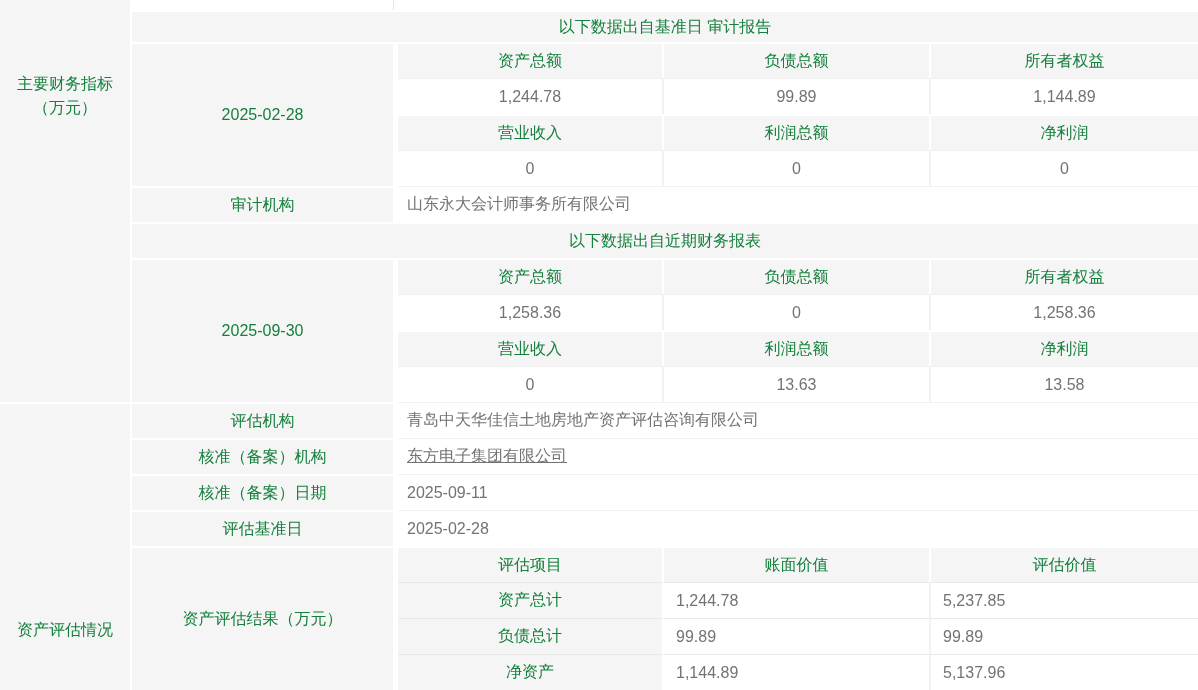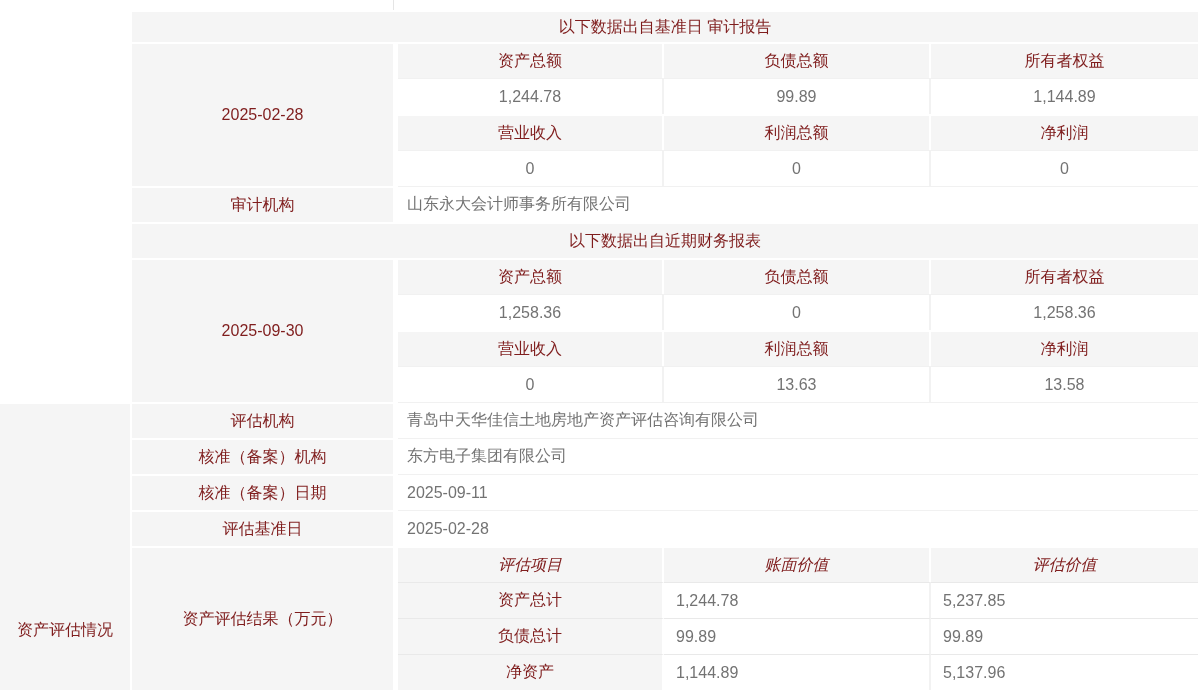--- a/index.html
+++ b/index.html
@@ -15,21 +15,21 @@
     grid-template-rows: 10px 32px repeat(18, 36px);
     overflow: hidden;
   }
 
   .cell {
     box-sizing: border-box;
     display: flex;
     align-items: center;
     justify-content: center;
     font-size: 16px;
-    color: #7f1d1d;
+    color: #15803d;
     white-space: nowrap;
     overflow: hidden;
   }
   .gray  { background: #f5f5f5; border-top: 2px solid #ffffff; }
   .white { background: #ffffff; border-top: 1px solid #f1f1f1; }
   .nt    { border-top: none; }
 
   
   .bA { border-right: 2px solid #ffffff; }   
   .bB { border-right: 5px solid #ffffff; }   
@@ -57,42 +57,46 @@
   .side-b   { grid-column: 1; grid-row: 13 / span 8; justify-content: center; }
   .r0-b     { grid-column: 2; grid-row: 1; }
   .r0-c     { grid-column: 3 / span 3; grid-row: 1; }
   .banner1  { grid-column: 2 / span 4; grid-row: 2; }
   .banner2  { grid-column: 2 / span 4; grid-row: 8; }
   .date1    { grid-column: 2; grid-row: 3 / span 4; }
   .date2    { grid-column: 2; grid-row: 9 / span 4; }
   .lab7     { grid-column: 2; grid-row: 7; }
   .wide7    { grid-column: 3 / span 3; grid-row: 7; }
   .lab13 { grid-column: 2; grid-row: 13; } .wide13 { grid-column: 3 / span 3; grid-row: 13; }
-  .lab14 { grid-column: 2; grid-row: 14; } .wide14 { grid-column: 3 / span 3; grid-row: 14; }
+  .lab14 { grid-column: 2; grid-row: 14; } .wide14 { grid-column: 3 / span 3; grid-row: 14; text-decoration: underline; }
   .lab15 { grid-column: 2; grid-row: 15; } .wide15 { grid-column: 3 / span 3; grid-row: 15; text-align: center; }
   .lab16 { grid-column: 2; grid-row: 16; } .wide16 { grid-column: 3 / span 3; grid-row: 16; }
   .result-lab { grid-column: 2; grid-row: 17 / span 4; }
   .c1 { grid-column: 3; } .c2 { grid-column: 4; text-align: center; } .c3 { grid-column: 5; }
   .row3  { grid-row: 3; }  .row4  { grid-row: 4; }  .row5  { grid-row: 5; }
   .row6  { grid-row: 6; }  .row9  { grid-row: 9; }  .row10 { grid-row: 10; }
-  .row11 { grid-row: 11; } .row12 { grid-row: 12; } .row17 { grid-row: 17; font-style: italic; }
+  .row11 { grid-row: 11; } .row12 { grid-row: 12; } .row17 { grid-row: 17; }
   .row18 { grid-row: 18; } .row19 { grid-row: 19; } .row20 { grid-row: 20; }
 
   #top-divider {
     position: absolute;
     left: 393px; top: 0;
     width: 1px; height: 10px;
     background: #e5e5e5;
   }
 </style>
 </head>
 <body>
 
 <div id="detail-table">
 
+  <div class="cell gray nt bA side top side-a">
+    <div>主要财务指标</div>
+    <div>（万元）</div>
+  </div>
   <div class="cell gray bA side bottom side-b">
     <div>资产评估情况</div>
   </div>
 
   <div class="cell white nt r0-b"></div>
   <div class="cell white nt r0-c"></div>
   <div id="top-divider"></div>
 
   <div class="cell gray banner1">以下数据出自基准日 审计报告</div>
 

